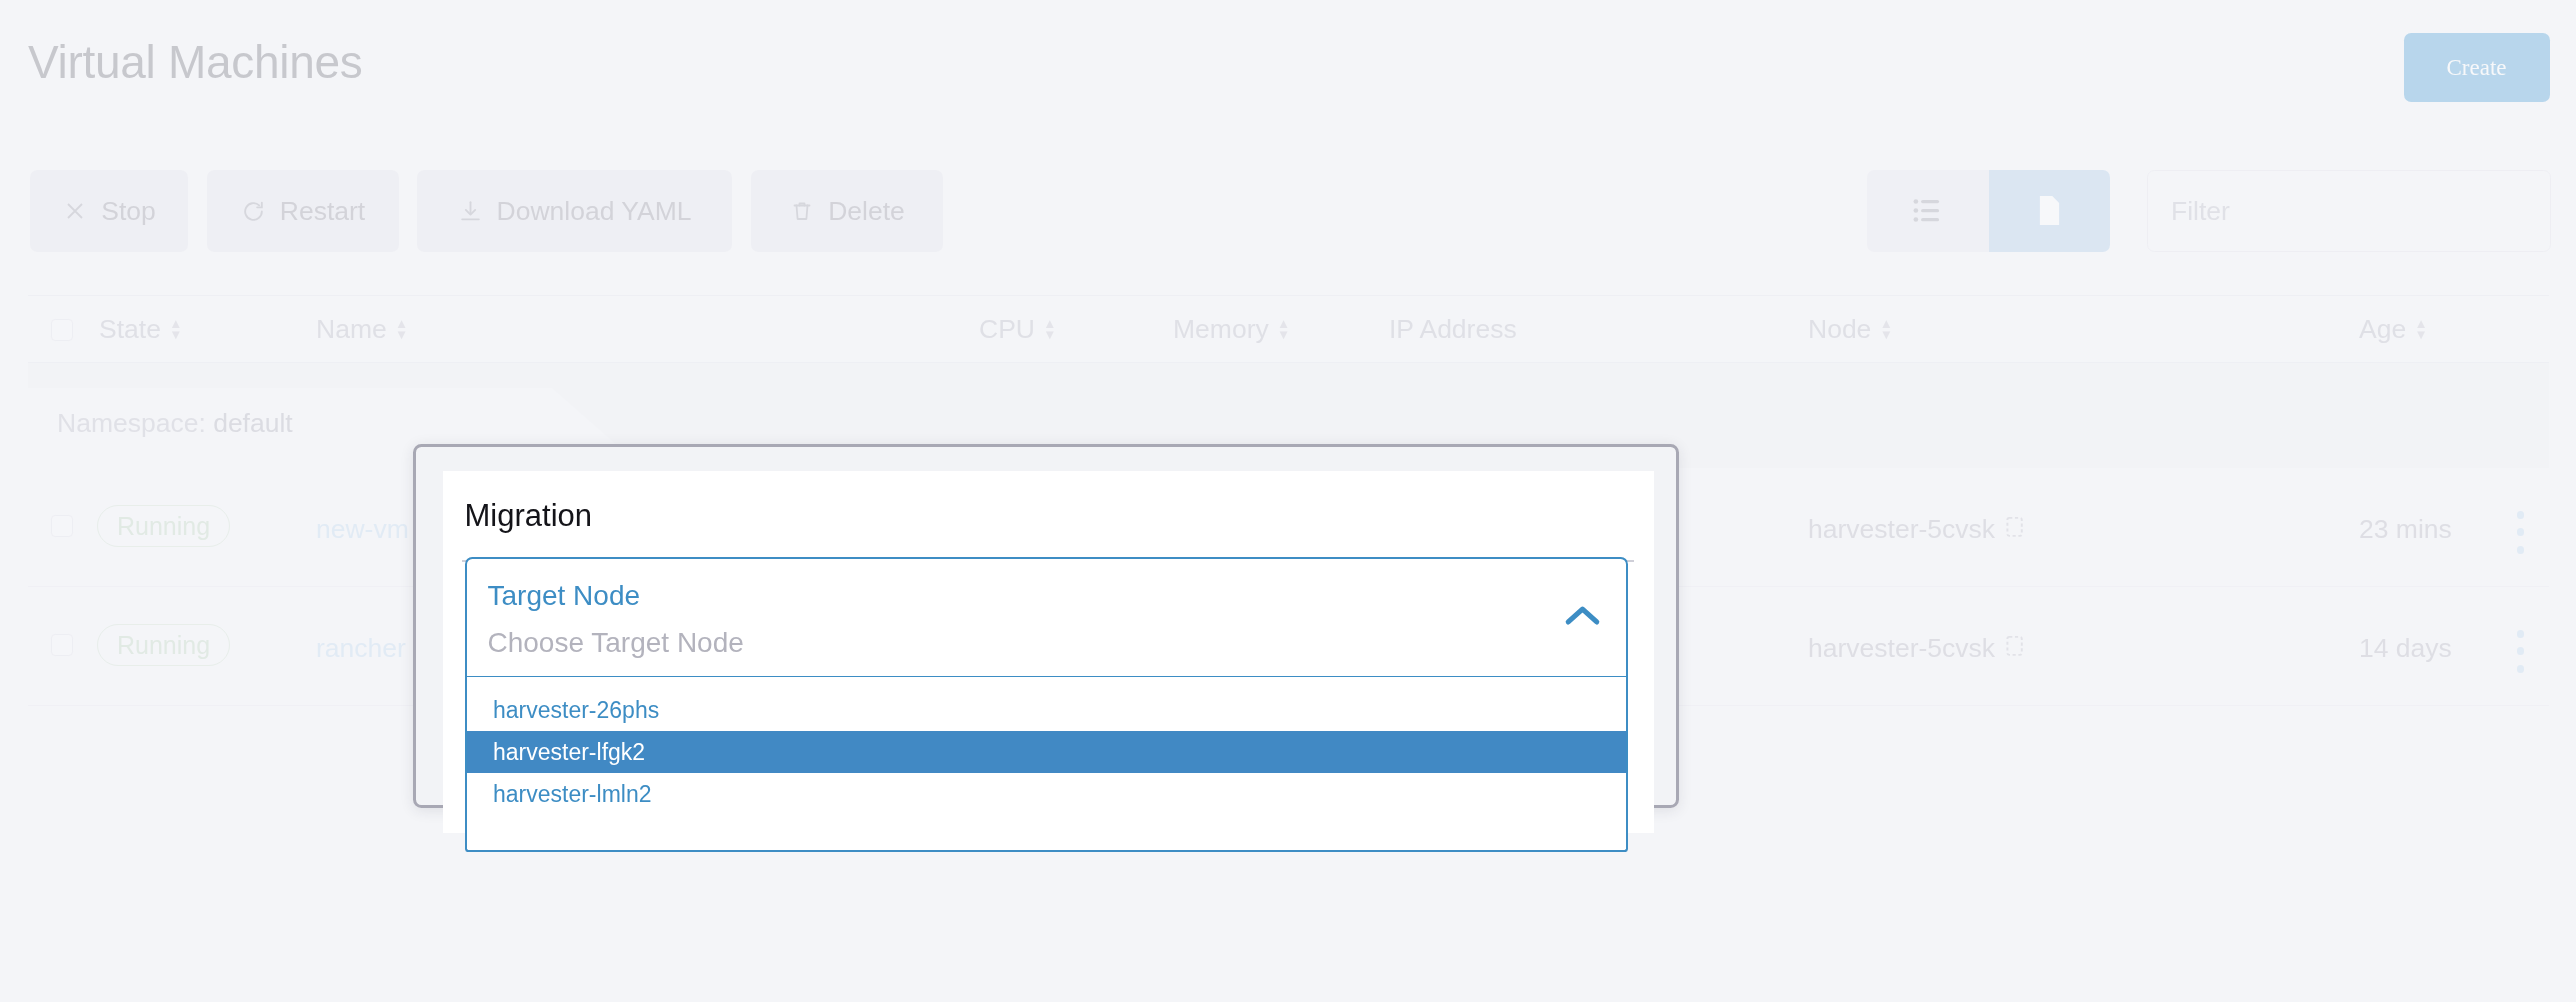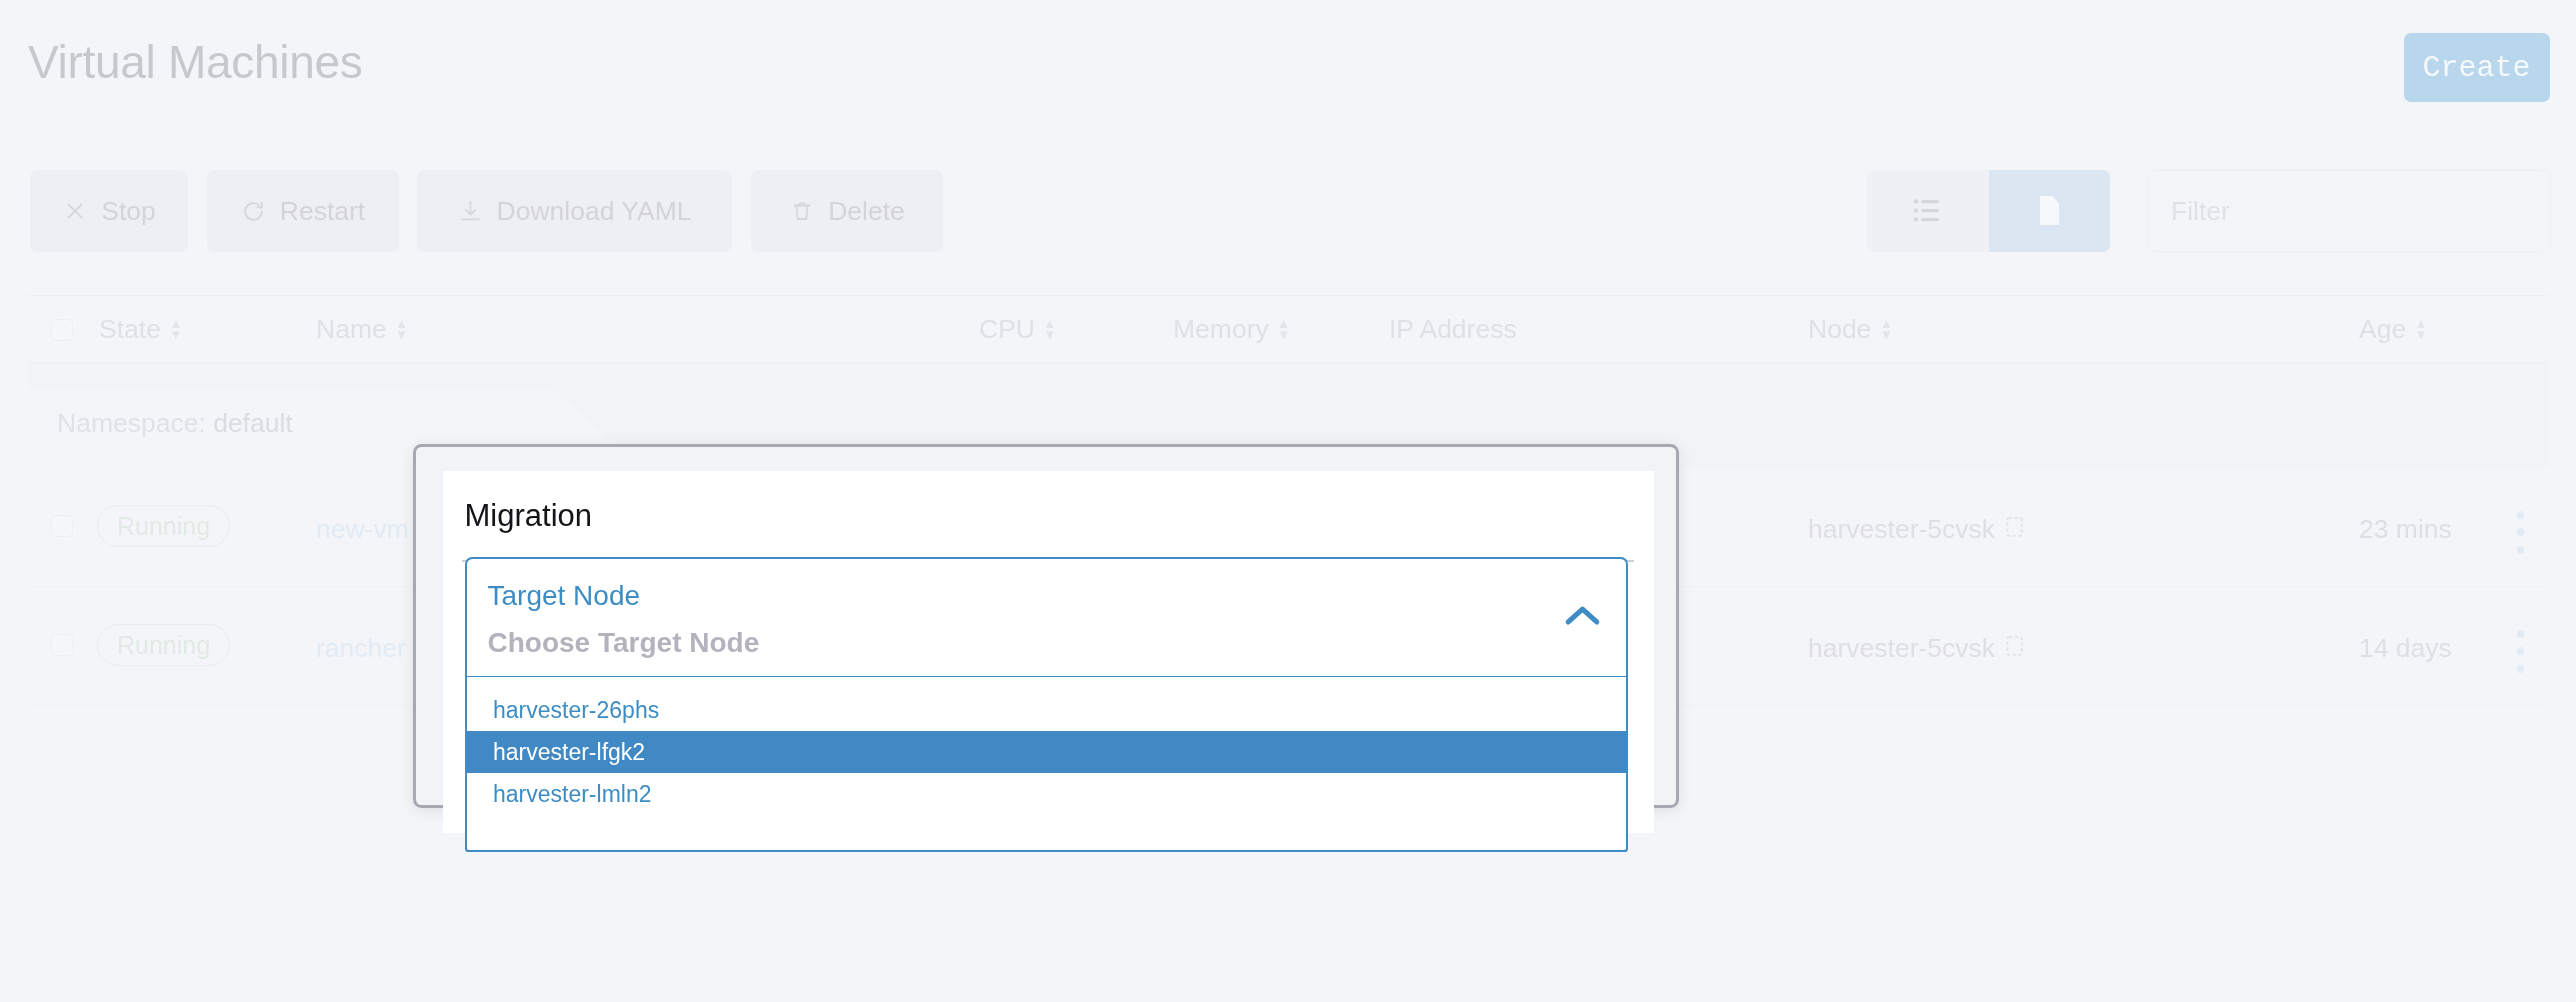--- a/index.html
+++ b/index.html
@@ -42,26 +42,26 @@
   }
   .create-button {
     position: absolute;
     right: 26.5px;
     top: 33px;
     width: 146px;
     height: 69px;
     background: #3d98d3;
     border-radius: 7.2px;
     color: #ffffff;
-    font-size: 30px;
+    font-size: 23px;
     display: flex;
     align-items: center;
     justify-content: center;
     border: none;
-    font-family: Liberation Mono, monospace;
+    font-family: Liberation Serif, serif;
   }
 
   
   .toolbar {
     position: absolute;
     left: 0;
     top: 163px;
     width: 2576px;
     height: 96px;
   }
@@ -304,21 +304,20 @@
     font-size: 28px;
     color: #3d8dc4;
     text-align: center;
   }
   .select-placeholder {
     position: absolute;
     left: 20.5px;
     top: 68px;
     font-size: 28px;
     color: #b3b3bd;
-    font-weight: bold;
   }
   .select-chevron {
     position: absolute;
     right: 24px;
     top: 43px;
     width: 40px;
     height: 29px;
     display: flex;
     align-items: center;
     justify-content: center;

